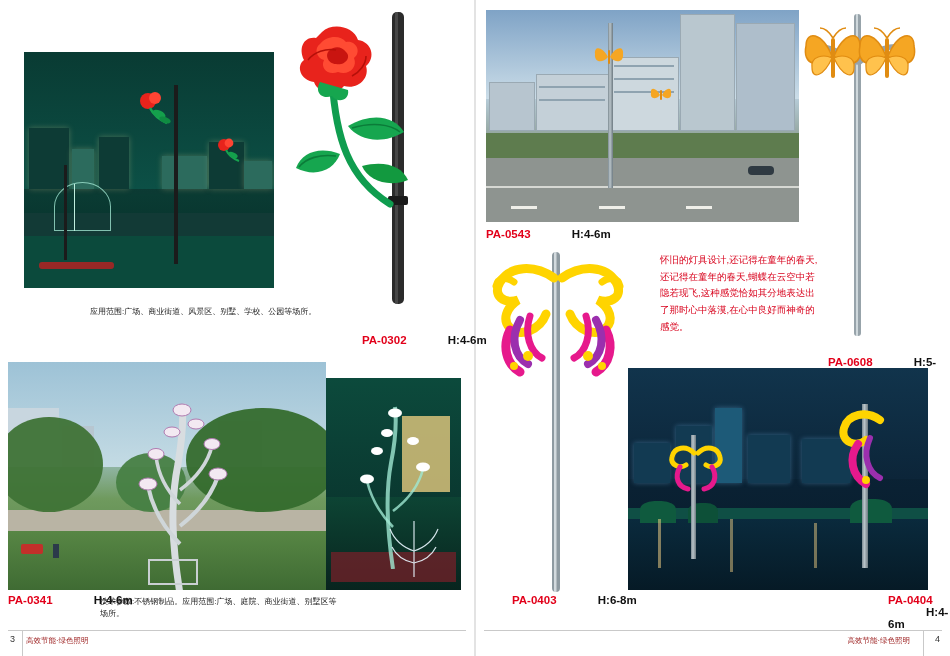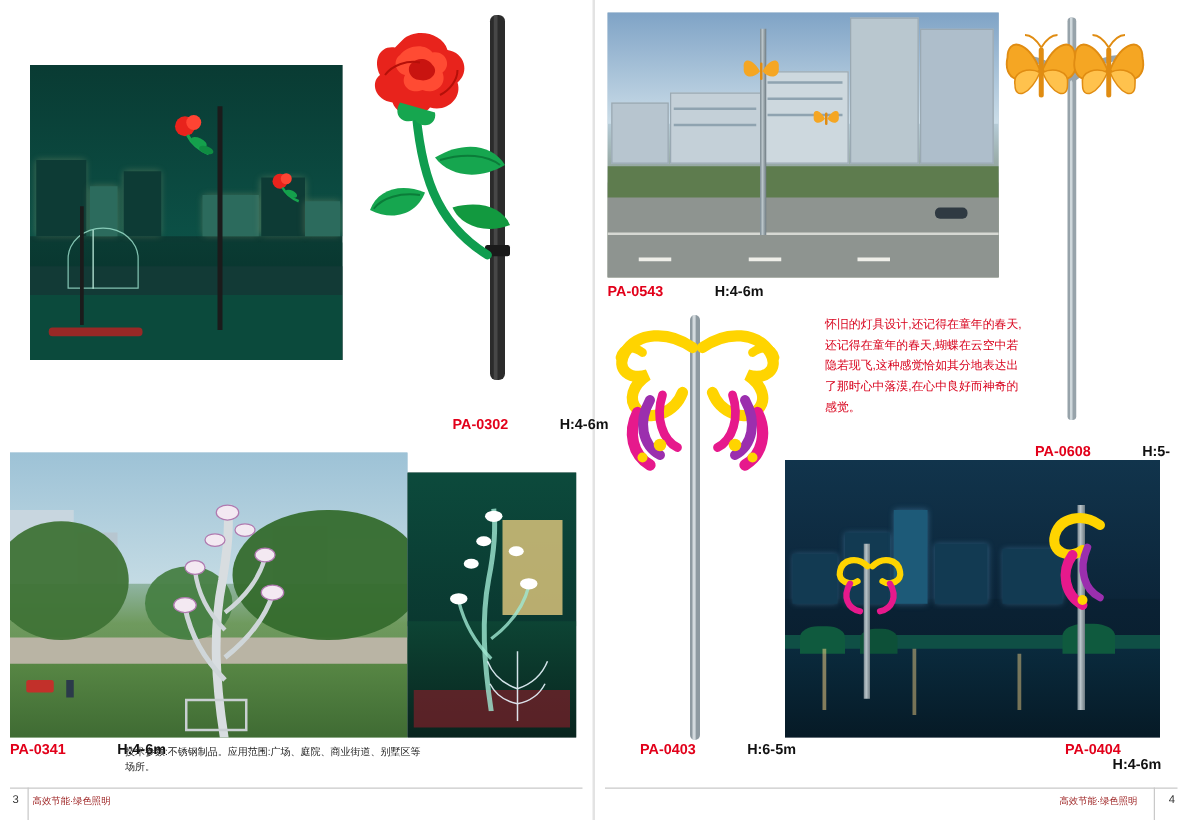--- a/index.html
+++ b/index.html
@@ -90,20 +90,21 @@
       <svg width="34" height="30" viewBox="0 0 34 30">
         <circle cx="10" cy="8" r="6" fill="#e8231c"></circle>
           <circle cx="15" cy="6" r="4.4" fill="#ff4433"></circle>
         <path d="M12 13 C15 19 20 22 25 24" stroke="#17a44f" stroke-width="2" fill="none"></path>
         <ellipse cx="19" cy="18" rx="5" ry="2.6" fill="#14a04c" transform="rotate(25 19 18)"></ellipse>
       </svg>
     </div>
     <div class="pole-dark" style="left:16%;top:48%;width:3px;height:40%;"></div>
   </div>
 
+  <div class="abs cap" style="left:90px;top:306px;width:230px;">应用范围:广场、商业街道、风景区、别墅、学校、公园等场所。</div>
 
   <div class="abs" id="rose-illustration">
     <svg width="140" height="300" viewBox="0 0 140 300">
 
       <rect x="106" y="4" width="12" height="292" rx="5" fill="#2b2b2b"></rect>
       <rect x="109" y="4" width="3" height="292" fill="#5a5a5a" opacity=".6"></rect>
       <rect x="102" y="188" width="20" height="9" rx="2" fill="#1a1a1a"></rect>
 
       <path d="M46 72 C50 130 62 170 104 196" stroke="#0f9d4f" stroke-width="7" fill="none" stroke-linecap="round"></path>
 
@@ -313,21 +314,21 @@
         <path d="M36 60 C26 78 30 96 44 104" fill="none" stroke="#9b2fae" stroke-width="8" stroke-linecap="round"></path>
         <path d="M46 56 C40 74 46 92 58 98" fill="none" stroke="#e6198c" stroke-width="7" stroke-linecap="round"></path>
         <circle cx="44" cy="96" r="5" fill="#ffd400"></circle>
         <circle cx="30" cy="106" r="4" fill="#ffd400"></circle>
       </g>
     </svg>
   </div>
 
   <div class="abs code" style="left:512px;top:594px;">
     <span>PA-0403</span>
-    <span class="h">H:6-5m</span>
+    <span class="h">H:6-8m</span>
   </div>
 
   <div class="abs note" style="left:660px;top:252px;width:160px;">怀旧的灯具设计,还记得在童年的春天,还记得在童年的春天,蝴蝶在云空中若隐若现飞,这种感觉恰如其分地表达出了那时心中落漠,在心中良好而神奇的感觉。</div>
 
   <div class="ph" id="photo-0404">
     <div class="sky"></div>
     <div class="water"></div>
     <div class="bl" style="left:16%;top:26%;width:12%;height:26%;"></div>
     <div class="bl" style="left:29%;top:18%;width:9%;height:34%;background:#1d5a78;"></div>
     <div class="bl" style="left:40%;top:30%;width:14%;height:22%;"></div>
@@ -355,21 +356,21 @@
     <div class="abs" style="left:68%;top:18%;width:80px;height:90px;">
       <svg width="80" height="90" viewBox="0 0 80 90">
         <path d="M48 12 C34 2 16 6 12 20 C8 34 24 40 34 32" fill="none" stroke="#ffd400" stroke-width="8" stroke-linecap="round"></path>
         <path d="M26 36 C16 50 20 68 34 76" fill="none" stroke="#e6198c" stroke-width="8" stroke-linecap="round"></path>
         <path d="M38 30 C30 48 36 64 48 70" fill="none" stroke="#9b2fae" stroke-width="6" stroke-linecap="round"></path>
         <circle cx="34" cy="72" r="4" fill="#ffd400"></circle>
       </svg>
     </div>
   </div>
 
-  <div class="abs code" style="left:852px;top:594px;">
+  <div class="abs code" style="left:888px;top:594px;">
     <span>PA-0404</span>
     <span class="h">H:4-6m</span>
   </div>
 
   <div class="rule" style="left:484px;top:630px;width:458px;"></div>
   <div class="abs foot-txt" style="right:40px;top:636px;">高效节能·绿色照明</div>
   <div class="rule" style="right:26px;top:630px;width:1px;height:26px;background:#c9c9c9;"></div>
   <div class="abs pgnum" style="right:10px;top:634px;">4</div>
 
 </div>

